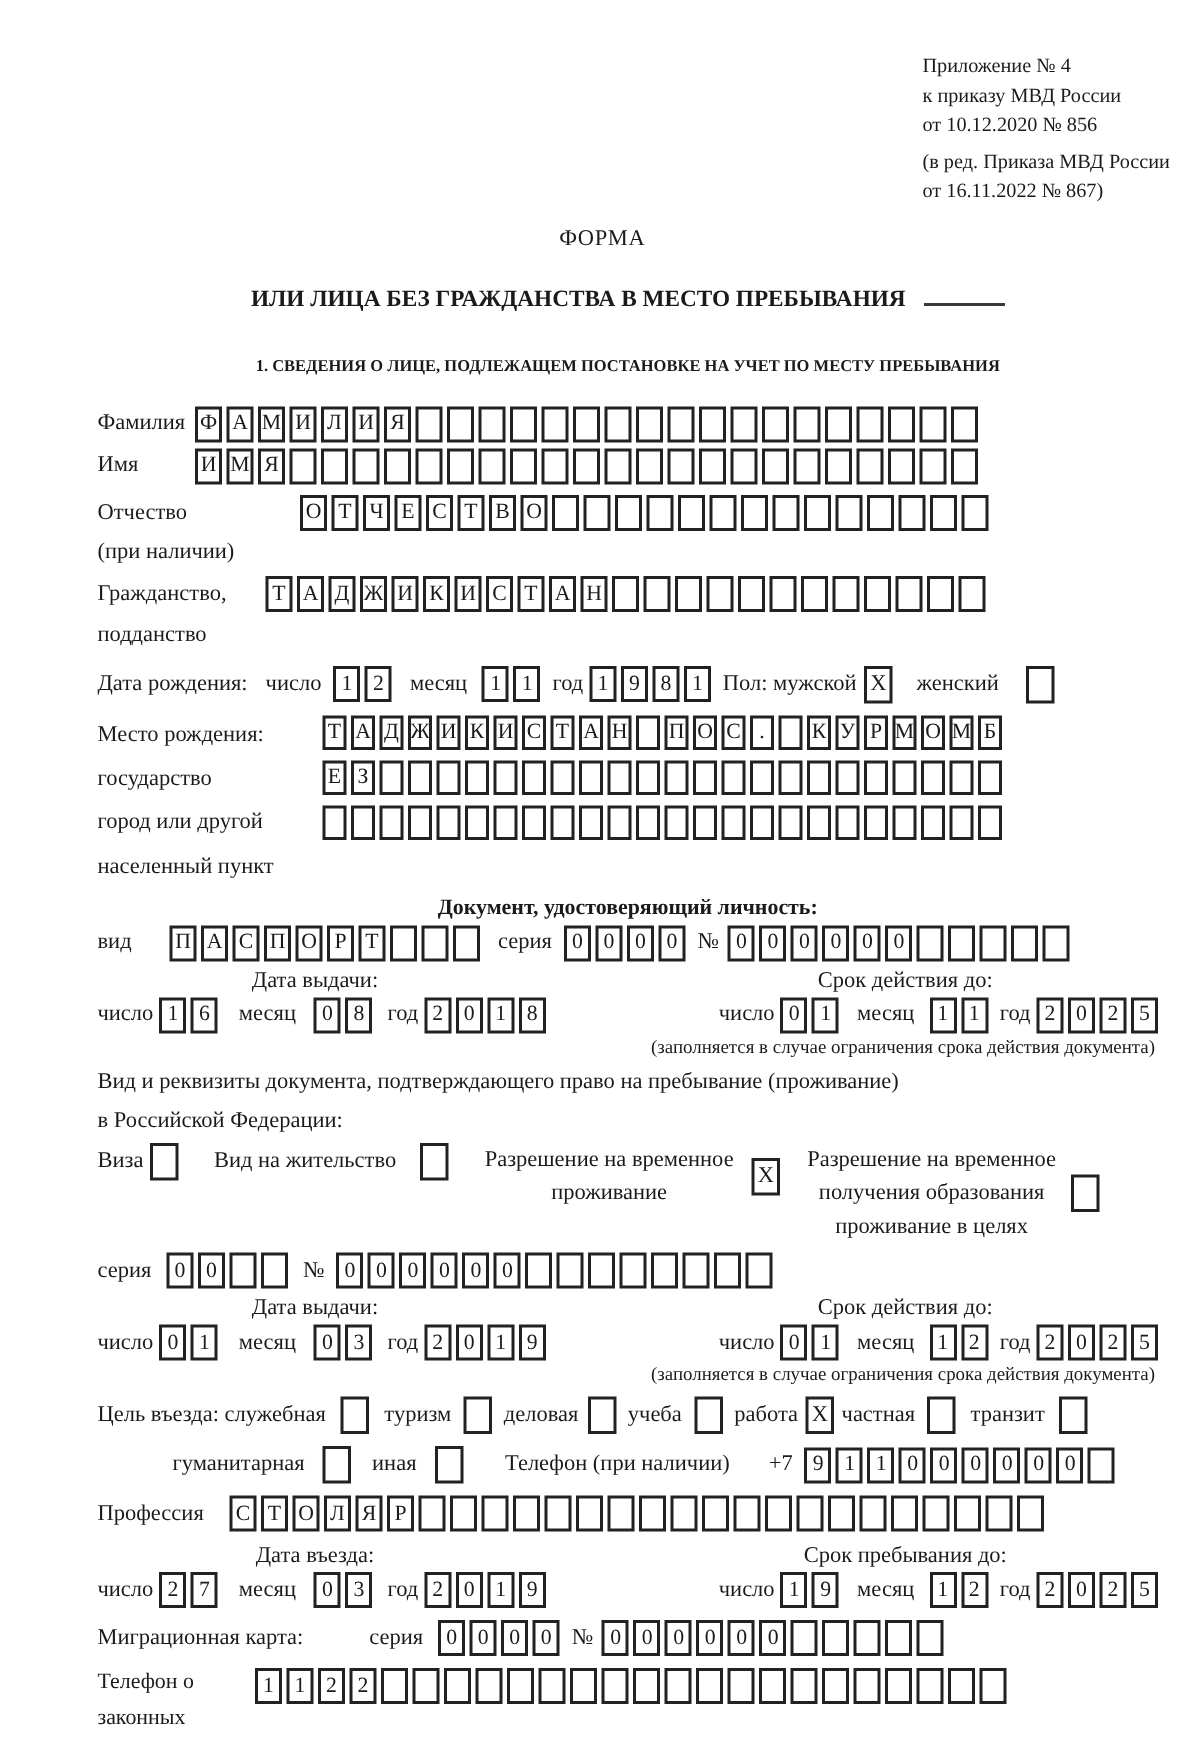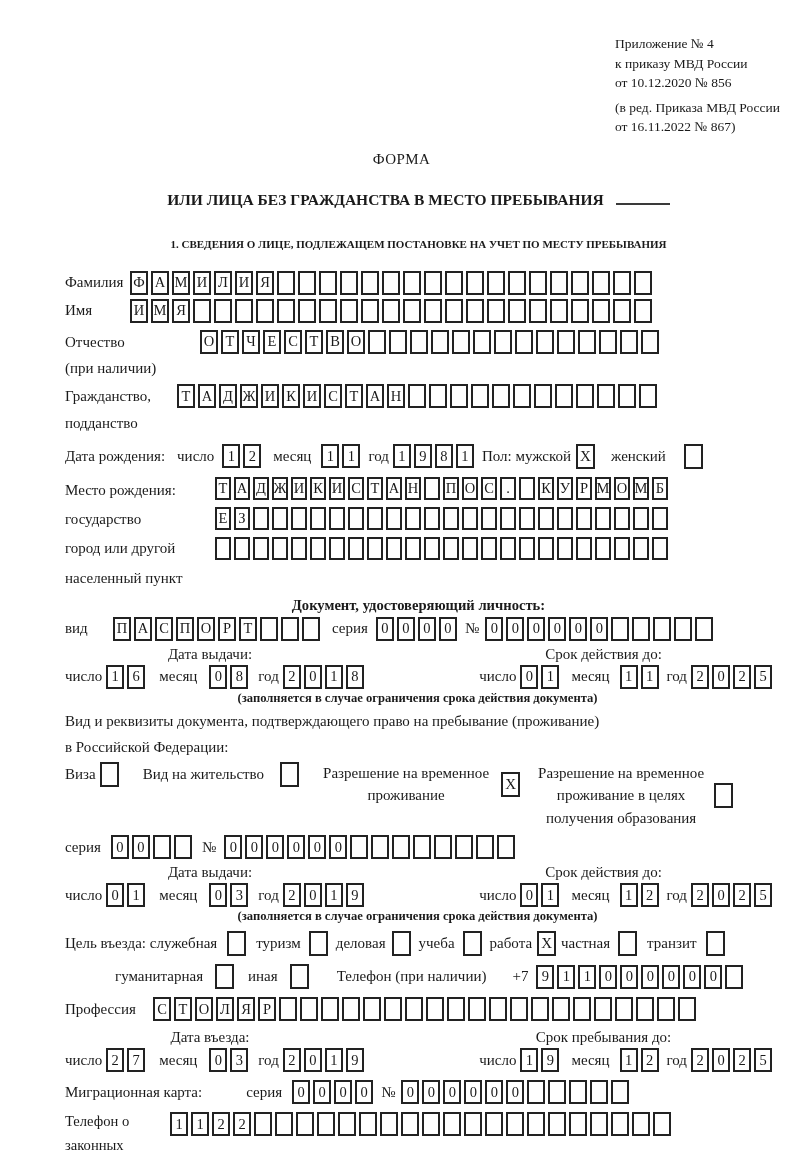--- a/index.html
+++ b/index.html
@@ -31,21 +31,21 @@
 
   .lblcol { line-height:1.75; font-size:15px; white-space:nowrap; }
   .ctr { text-align:center; line-height:1.5; font-size:15px; }
 
   .twocol { display:flex; }
   .colL { width:360px; display:flex; align-items:center; }
   .colR { flex:1; display:flex; align-items:center; padding-left:56px; }
   .hdrL { width:360px; text-align:center; padding-right:70px; font-size:15px; }
   .hdrR { flex:1; text-align:center; font-size:15px; padding-left:10px; }
 
-  .note { text-align:center; padding-right:2px; margin-top:2px;font-weight:bold; }
+  .note { text-align:right; padding-right:2px; margin-top:2px; }
   .pitem { display:flex; align-items:center; }
 </style>
 </head>
 <body>
 
 <div class="page">
 
   <div class="ref">
     <div>Приложение № 4</div>
     <div>к приказу МВД России</div>
@@ -404,22 +404,22 @@
     <div class="pitem" style="margin-left:24px;">
       <div class="ctr">
         <div>Разрешение на временное</div>
         <div>проживание</div>
       </div>
       <div class="cb" style="margin-left:12px;">X</div>
     </div>
     <div class="pitem" style="margin-left:18px;">
       <div class="ctr">
         <div>Разрешение на временное</div>
+        <div>получения образования</div>
         <div>проживание в целях</div>
-        <div>получения образования</div>
       </div>
       <div class="cb" style="margin-left:10px;"></div>
     </div>
   </div>
 
   <div class="row" style="margin-top:6px;">
     <div class="lbl">серия</div>
     <div class="cells" style="margin-left:10px;">
         <span class="cell">0</span>
         <span class="cell">0</span>

